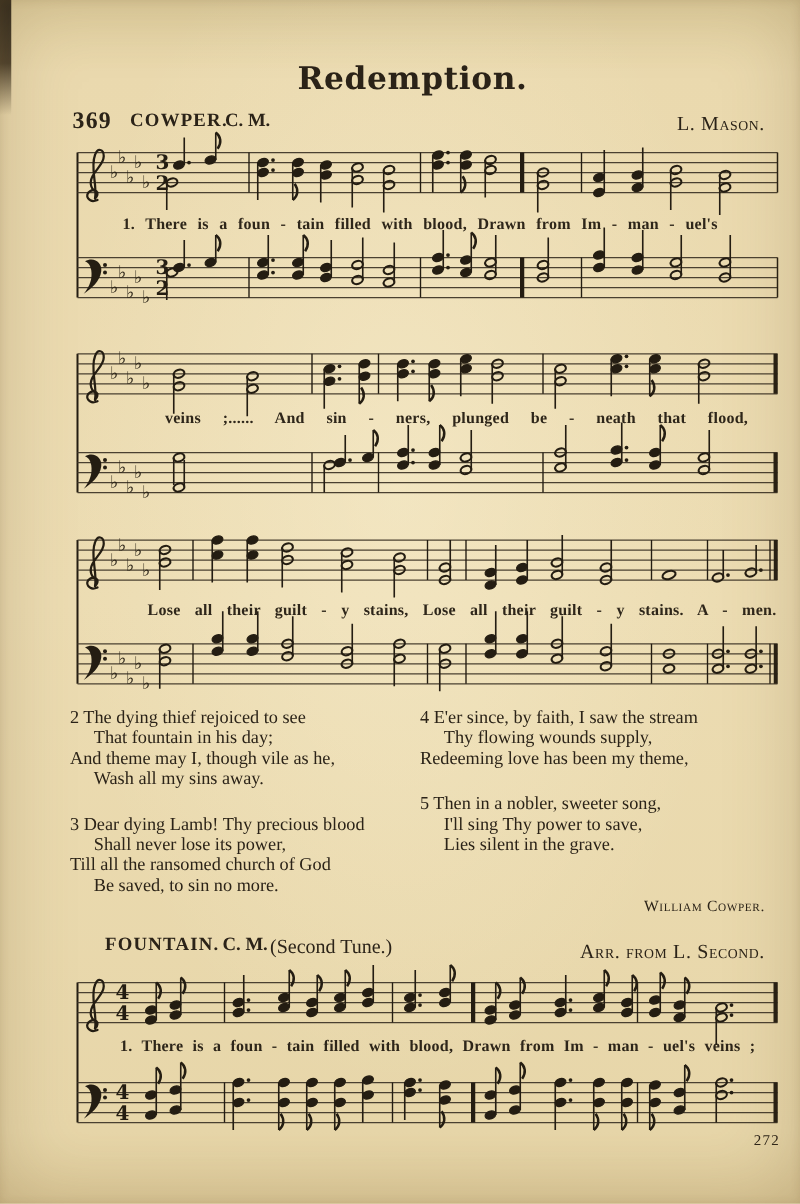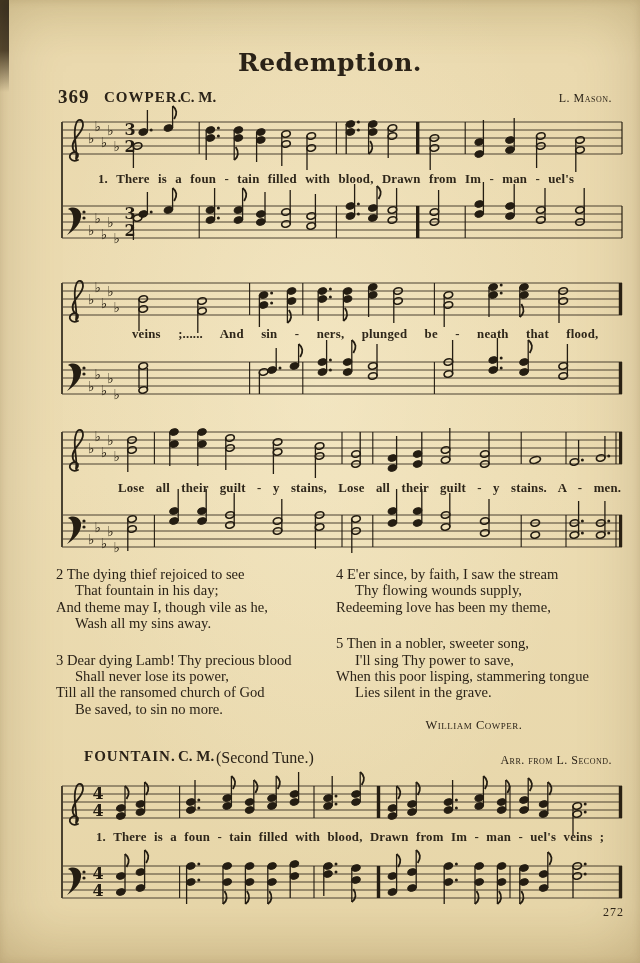--- a/index.html
+++ b/index.html
@@ -25,35 +25,35 @@
   }
   .title{
     position:absolute;left:20px;top:48px;width:620px;
     text-align:center;font-size:25px;font-weight:bold;letter-spacing:.5px;
     font-family:"DejaVu Serif","Liberation Serif",serif;
   }
   .hymn-head{position:absolute;left:56px;top:86px;width:556px;height:22px;}
   .hymn-no{position:absolute;left:2px;top:0;font-size:19px;font-weight:bold;letter-spacing:1px;}
   .tune1{position:absolute;left:48px;top:3px;font-size:15px;font-weight:bold;letter-spacing:1px;}
   .meter1{position:absolute;left:124px;top:3px;font-size:15px;font-weight:bold;}
-  .credit{font-variant:small-caps;font-size:12px;letter-spacing:.5px;}
+  .credit{font-variant:small-caps;font-size:16px;letter-spacing:.5px;}
   .credit-right{position:absolute;right:0;top:5px;}
   svg#notation{position:absolute;left:0;top:0;}
   .lyric{
     position:absolute;font-size:12.8px;font-weight:bold;color:#2e261a;
     white-space:nowrap;letter-spacing:.2px;
   }
   .verses{position:absolute;top:566px;font-size:14.6px;line-height:16.4px;}
   .col-l{left:56px;width:276px;}
   .col-r{left:336px;width:282px;}
   .verse{margin-bottom:20px;}
   .vline{white-space:nowrap;}
   .vline.ind{padding-left:19px;}
   .author{
-    position:absolute;left:336px;top:718px;width:276px;text-align:center;
+    position:absolute;left:336px;top:718px;width:276px;text-align:right;
     font-variant:small-caps;font-size:12.5px;letter-spacing:.5px;
   }
   .hymn2-head{position:absolute;left:56px;top:748px;width:556px;height:20px;}
   .tune2{position:absolute;left:28px;top:0;font-size:15px;font-weight:bold;letter-spacing:1px;}
   .meter2{position:absolute;left:122px;top:0;font-size:15px;font-weight:bold;}
   .subtitle2{position:absolute;left:160px;top:1px;font-size:16px;}
   .page-no{
     position:absolute;left:0;top:905px;width:624px;text-align:right;
     font-size:12px;letter-spacing:1px;
   }
@@ -654,21 +654,20 @@
 
   <div class="verses col-r">
     <div class="verse">
       <div class="vline">4 E'er since, by faith, I saw the stream</div>
       <div class="vline ind">Thy flowing wounds supply,</div>
       <div class="vline">Redeeming love has been my theme,</div>
     </div>
     <div class="verse">
       <div class="vline">5 Then in a nobler, sweeter song,</div>
       <div class="vline ind">I'll sing Thy power to save,</div>
-      <div class="vline">When this poor lisping, stammering tongue</div>
       <div class="vline ind">Lies silent in the grave.</div>
     </div>
   </div>
 
   <div class="author">William Cowper.</div>
 
   <div class="hymn2-head">
     <span class="tune2">FOUNTAIN.</span>
     <span class="meter2">C. M.</span>
     <span class="subtitle2">(Second Tune.)</span>

